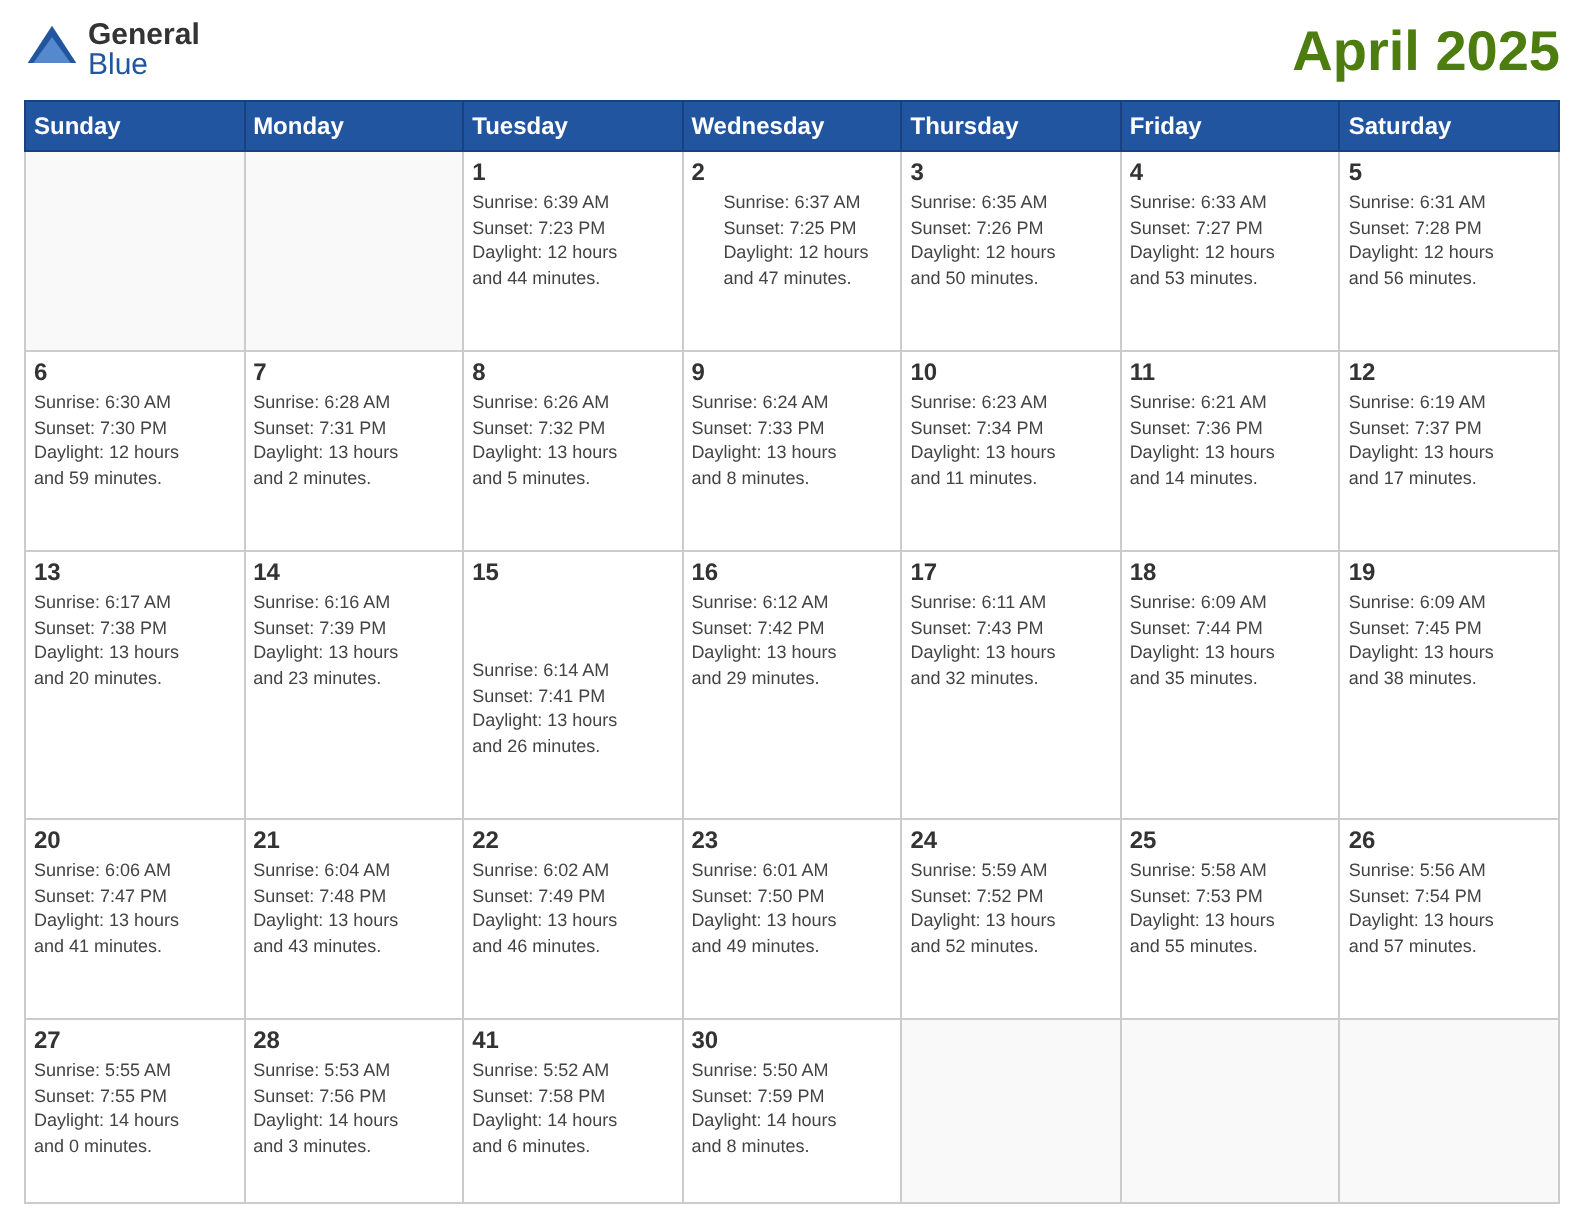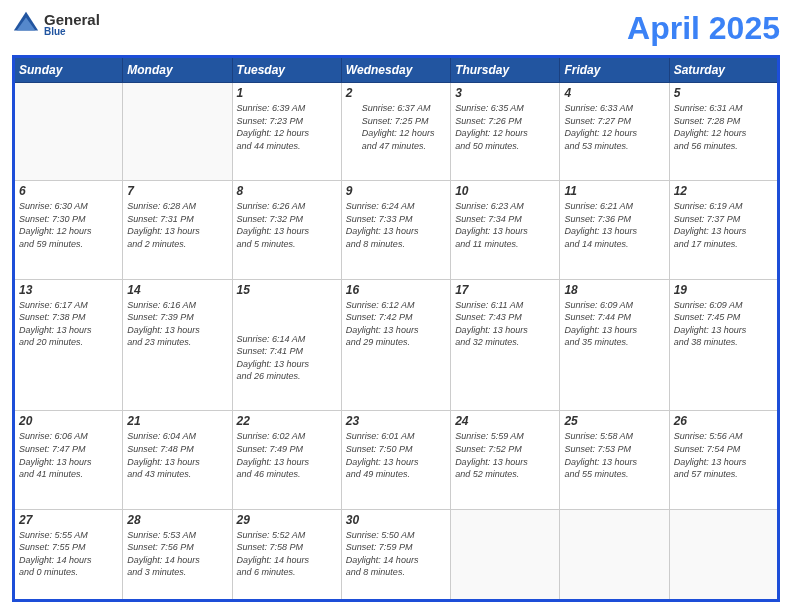--- a/index.html
+++ b/index.html
@@ -32,48 +32,47 @@
       display: flex;
       flex-direction: column;
       line-height: 1;
     }
     .logo-general {
       font-size: 15px;
       font-weight: bold;
       color: #333;
     }
     .logo-blue {
-      font-size: 10px;
-      font-weight: bold;
+      font-size: 15px;
+      font-weight: normal;
       color: #2255a0;
     }
     .logo-icon {
       width: 28px;
       height: 28px;
     }
     .title-section {
       text-align: right;
     }
     .month-year {
-      font-size: 32px;
+      font-size: 28px;
       font-weight: bold;
-      color: #3b82f6;
+      color: #4d7c0f;
       text-align: center;
     }
     .location {
       font-size: 14px;
       color: #555;
     }
     .calendar {
       flex: 1;
-      border: 3px solid #1d4ed8;
+      border: 1px solid #1d4ed8;
       border-collapse: collapse;
       width: 100%;
       table-layout: fixed;
-      font-style: italic;
     }
     .calendar th {
       background-color: #2255a0;
       color: #fff;
       font-size: 12px;
       font-weight: bold;
       padding: 5px 4px;
       text-align: left;
       border: 1px solid #1a4080;
     }
@@ -338,21 +337,21 @@
 and 0 minutes.</div>
           </td>
           <td>
             <span class="day-number">28</span>
             <div class="day-info" style="white-space: pre-line;">Sunrise: 5:53 AM
 Sunset: 7:56 PM
 Daylight: 14 hours
 and 3 minutes.</div>
           </td>
           <td>
-            <span class="day-number">29</span>
+            <span class="day-number">41</span>
             <div class="day-info" style="white-space: pre-line;">Sunrise: 5:52 AM
 Sunset: 7:58 PM
 Daylight: 14 hours
 and 6 minutes.</div>
           </td>
           <td>
             <span class="day-number">30</span>
             <div class="day-info" style="white-space: pre-line;">Sunrise: 5:50 AM
 Sunset: 7:59 PM
 Daylight: 14 hours

